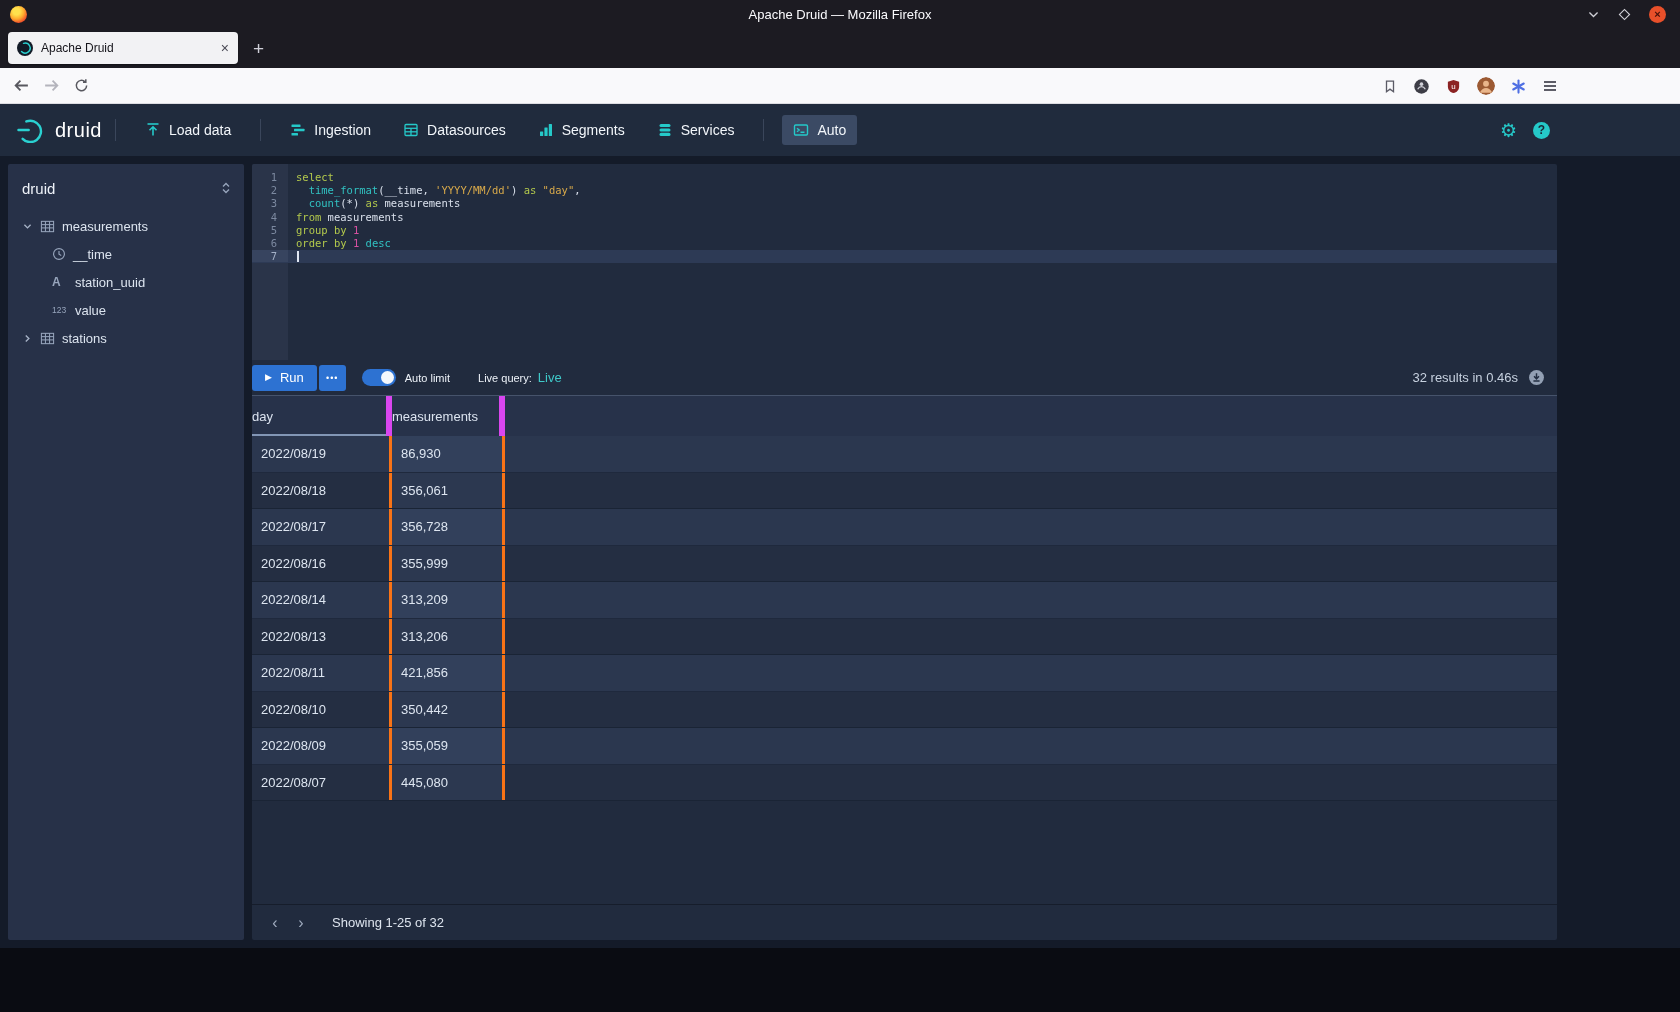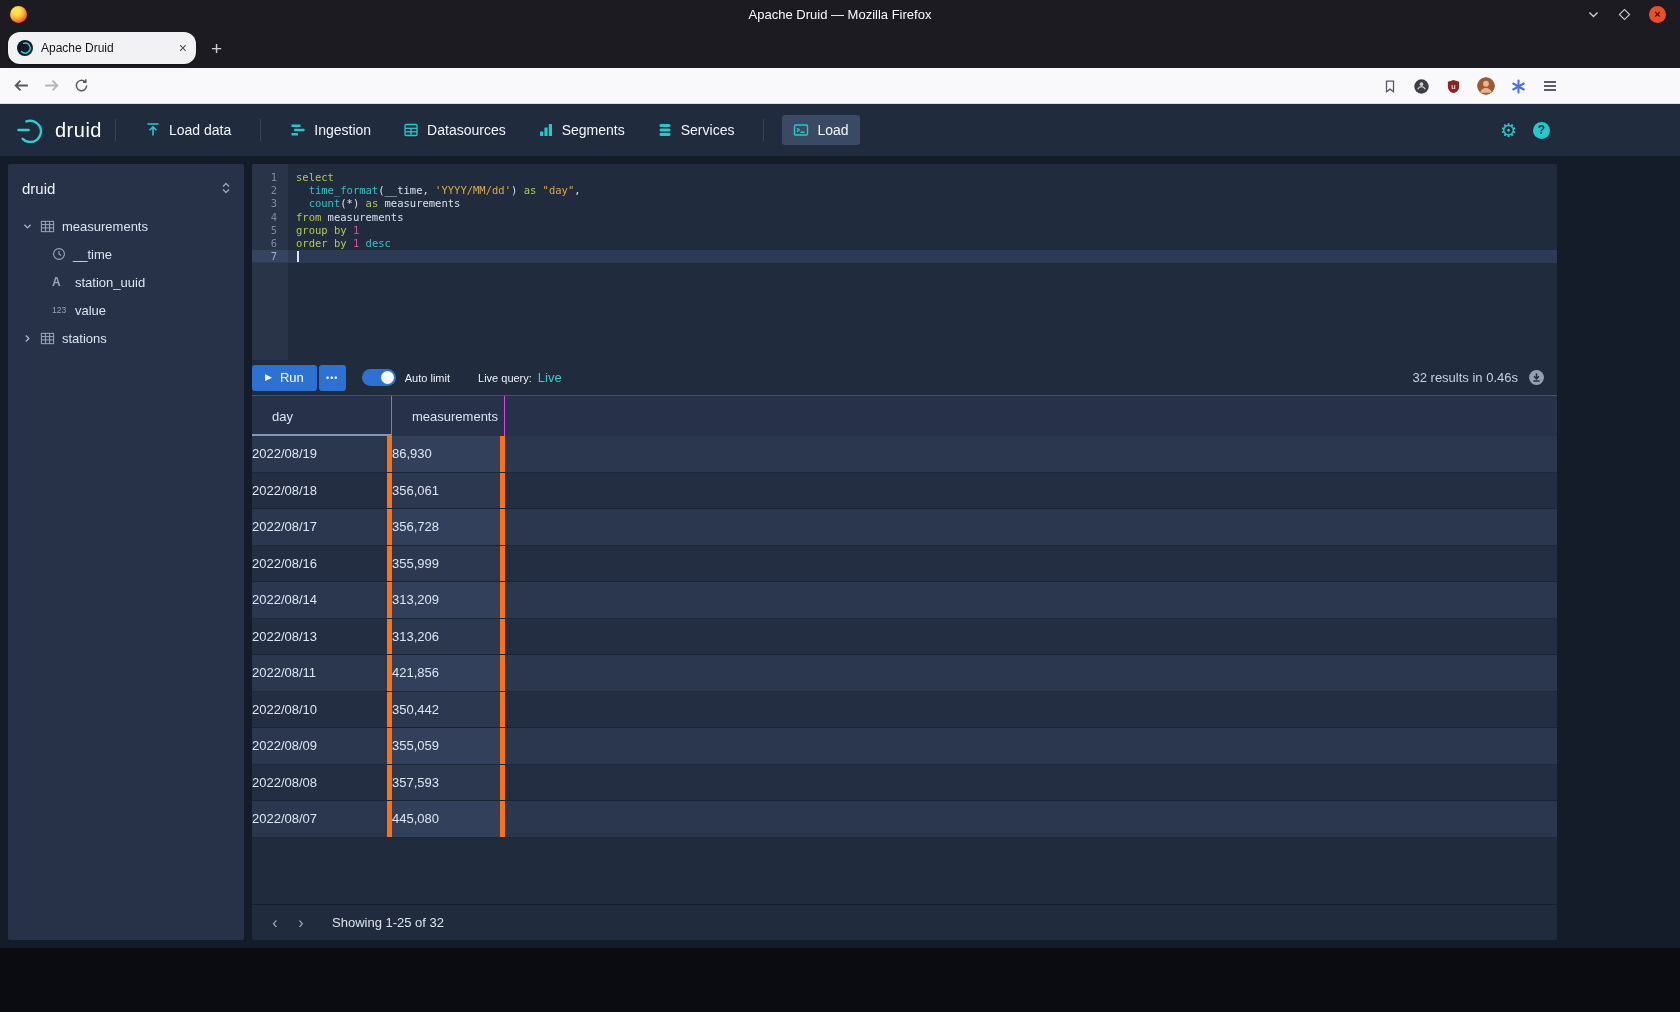--- a/index.html
+++ b/index.html
@@ -10,21 +10,21 @@
   .titlebar{height:28px;background:#1c1b22;display:flex;align-items:center;position:relative}
   .fx-logo{width:17px;height:17px;border-radius:50%;margin-left:10px;
     background:radial-gradient(circle at 38% 32%,#ffe14d 0 22%,#ffab2e 48%,#f2562b 72%,#a62b1c 100%)}
   .tb-title{position:absolute;left:0;right:0;text-align:center;color:#fbfbfe;font-size:13px;pointer-events:none}
   .tb-controls{margin-left:auto;display:flex;align-items:center;gap:18px;padding-right:14px;z-index:2}
   .tb-ctrl{display:flex;align-items:center;justify-content:center;color:#cfcfd6}
   .close-btn{width:17px;height:17px;border-radius:50%;background:#e8502a;color:#47110a;
     font-size:11px;font-weight:bold;display:flex;align-items:center;justify-content:center}
 
   .tabbar{height:40px;background:#1c1b22;display:flex;align-items:center}
-  .tab{margin-left:8px;width:188px;height:32px;background:#f2f2f4;border-radius:12px;
+  .tab{margin-left:8px;width:230px;height:32px;background:#f2f2f4;border-radius:4px;
     display:flex;align-items:center;padding:0 9px;gap:8px;box-shadow:0 1px 2px rgba(0,0,0,.4)}
   .tab-label{font-size:12px;color:#15141a;flex:1;white-space:nowrap;overflow:hidden}
   .tab-close{color:#4a4a55;font-size:14px;line-height:1}
   .newtab{color:#cfcfd8;font-size:19px;margin-left:15px;line-height:1}
 
   .navbar{height:36px;background:#f9f9fb;border-bottom:1px solid #dddde2;position:relative;display:flex;align-items:center}
   .nav-btn{display:flex;align-items:center;justify-content:center;width:30px;height:30px;border-radius:4px}
   .nav-back{margin-left:6px;color:#58585f}
   .nav-fwd{color:#b4b4bc}
   .nav-reload{color:#58585f}
@@ -92,31 +92,31 @@
   .switch{width:34px;height:17px;border-radius:9px;background:#2d72d2;position:relative;margin-left:16px;flex:none}
   .knob{position:absolute;right:2px;top:2px;width:13px;height:13px;border-radius:50%;background:#f5f8fc}
   .rlabel{color:#eef3f9;font-size:11px;margin-left:9px}
   .live-lbl{margin-left:28px}
   .live-val{color:#3fc9c9;font-size:13px;margin-left:6px}
   .summary{margin-left:auto;color:#c7d1df;font-size:13px}
   .dl-icon{margin-left:10px;display:flex;align-items:center}
 
   
   .thead{height:40px;display:flex;align-items:stretch;background:#27324a;font-size:13px;color:#dbe3ef;flex:none}
-  .th{display:flex;align-items:center;padding-left:20px;border-right:1px solid #d946ef}
+  .th{display:flex;align-items:center;padding-left:0;border-right:6px solid #d946ef}
   .col-day{width:140px;flex:none}
   .th.col-day{position:relative}
   .th.col-day::after{content:"";position:absolute;left:0;right:0;bottom:0;height:2px;background:#8296b5}
   .col-measure{width:113px;flex:none}
   .th-rest,.td-rest{flex:1}
   .tbody{flex:1;overflow:hidden}
   .tr{height:36.5px;display:flex;font-size:13px;color:#dde5f0;border-bottom:1px solid rgba(10,16,28,.35)}
   .tr:nth-child(odd){background:#2b374f}
   .tr:nth-child(even){background:#242e42}
-  .td{display:flex;align-items:center;border-right:5px solid #f97316}
+  .td{display:flex;align-items:center;padding-left:9px;border-right:3px solid #f97316}
   .td.col-measure{background:rgba(116,148,210,.10)}
 
   .ftr{height:36px;border-top:1px solid #161d2b;display:flex;align-items:center;padding-left:10px;color:#dde4ee;font-size:13px;flex:none}
   .pg-btn{width:26px;text-align:center;color:#9fabbe;font-size:16px;line-height:1}
   .showing{margin-left:18px}
 
   .desktop-strip{height:64px;background:#0a0c12}
 </style>
 </head>
 <body>
@@ -296,21 +296,21 @@
         <span class="hdiv"></span>
         <div class="nav-item active">
           <span class="nicon">
             <svg width="16" height="16" viewBox="0 0 16 16">
               <g fill="none" stroke="currentColor" stroke-width="1.4">
                 <rect x="1.5" y="3" width="13" height="10" rx="1.2"></rect>
                 <path d="M4 6.2 6.2 8 4 9.8M7.5 10.3h4"></path>
               </g>
             </svg>
           </span>
-          <span class="nlabel">Load</span>
+          <span class="nlabel">Auto</span>
         </div>
       </div>
     <div class="hdr-right">
       <span class="gear">⚙</span>
       <span class="help">?</span>
     </div>
   </div>
 
   <div class="app-body">
 
@@ -488,25 +488,20 @@
             <div class="td col-day">2022/08/10</div>
             <div class="td col-measure">350,442</div>
             <div class="td-rest"></div>
           </div>
           <div class="tr">
             <div class="td col-day">2022/08/09</div>
             <div class="td col-measure">355,059</div>
             <div class="td-rest"></div>
           </div>
           <div class="tr">
-            <div class="td col-day">2022/08/08</div>
-            <div class="td col-measure">357,593</div>
-            <div class="td-rest"></div>
-          </div>
-          <div class="tr">
             <div class="td col-day">2022/08/07</div>
             <div class="td col-measure">445,080</div>
             <div class="td-rest"></div>
           </div>
         </div>
 
       <div class="ftr">
         <span class="pg-btn">‹</span>
         <span class="pg-btn">›</span>
         <span class="showing">Showing 1-25 of 32</span>

